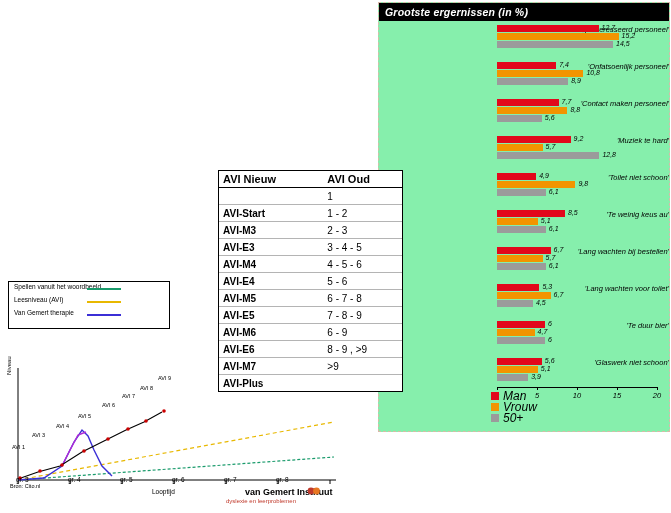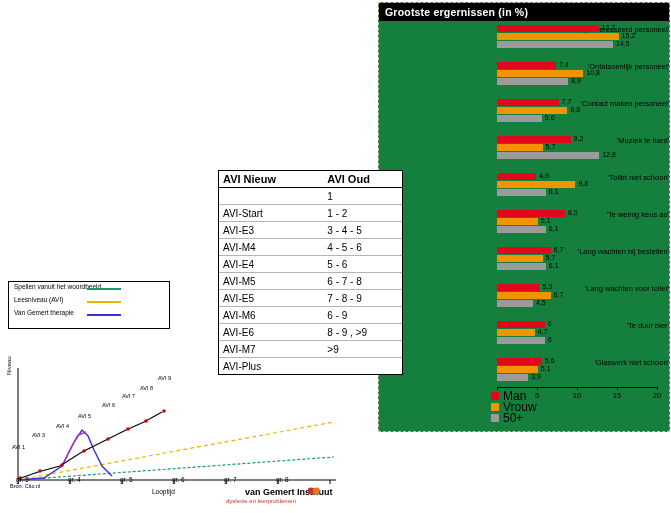--- a/index.html
+++ b/index.html
@@ -1,19 +1,19 @@
 <!DOCTYPE html>
 <html><head>
 <meta charset="utf-8">
 <style>
   html,body{margin:0;padding:0;}
   body{width:671px;height:513px;background:#ffffff;font-family:"Liberation Sans",sans-serif;position:relative;overflow:hidden;}
 
   
-  #barPanel{position:absolute;left:378px;top:2px;width:290px;height:428px;background:#15803d;border:1px dashed #d9b9a8;}
+  #barPanel{position:absolute;left:378px;top:2px;width:290px;height:428px;background:#86efac;border:1px dashed #d9b9a8;font-style:italic;}
   #barTitleBar{position:absolute;left:0;top:0;width:290px;height:18px;background:#000000;}
   #barTitleBar span{color:#ffffff;font-size:10.5px;font-weight:bold;line-height:18px;padding-left:6px;display:block;letter-spacing:.2px;}
 
   #plotArea{position:absolute;left:0;top:22px;width:290px;height:380px;}
   .grp{position:absolute;left:0;width:290px;}
   .grpLabel{position:absolute;right:0;top:0;width:112px;text-align:right;font-size:7.5px;color:#000;line-height:9px;}
   .bars{position:absolute;left:118px;top:0;width:160px;}
   .barRow{position:relative;height:7px;margin-bottom:1px;}
   .bar{position:absolute;left:0;top:0;height:7px;}
   .barVal{position:absolute;top:-1px;font-size:7px;color:#000;white-space:nowrap;}
@@ -28,21 +28,21 @@
   .legSw{width:8px;height:8px;margin-right:4px;}
   .legTxt{font-size:12px;color:#000;}
 
   
   #aviTable{position:absolute;left:218px;top:170px;width:183px;background:#ffffff;border:1px solid #000;}
   #aviTable table{border-collapse:collapse;width:100%;}
   #aviTable th,#aviTable td{font-size:10px;text-align:left;padding:1px 4px;height:14px;border:0;}
   #aviTable th{font-weight:bold;font-size:11px;border-bottom:1px solid #000;}
   #aviTable td{border-bottom:1px solid #b4b4b4;}
   #aviTable tr:last-child td{border-bottom:0;}
-  .colA{width:57%;border-right:1px solid #b4b4b4;}
+  .colA{width:57%;border-right:1px solid #b4b4b4;font-weight:bold;}
 
   
   #lineChart{position:absolute;left:4px;top:280px;width:344px;height:224px;}
   #legendBox{position:absolute;left:4px;top:1px;width:160px;height:46px;border:1px solid #000;background:#fff;}
   .lgRow{position:relative;height:13px;}
   .lgLine{position:absolute;left:78px;top:6px;width:34px;height:2px;}
   .lgTxt{position:absolute;left:5px;top:1px;font-size:6.5px;color:#000;}
   #yLabel{position:absolute;left:2px;top:95px;font-size:6px;transform:rotate(-90deg);transform-origin:left top;color:#000;}
   #bron{position:absolute;left:6px;top:203px;font-size:5.5px;color:#000;}
   #looptijd{position:absolute;left:148px;top:208px;font-size:6.5px;color:#000;}
@@ -276,20 +276,24 @@
     <tbody id="aviBody">
         <tr>
           <td class="colA"></td>
           <td>1</td>
         </tr>
         <tr>
           <td class="colA">AVI-Start</td>
           <td>1 - 2</td>
         </tr>
         <tr>
+          <td class="colA">AVI-M3</td>
+          <td>2 - 3</td>
+        </tr>
+        <tr>
           <td class="colA">AVI-E3</td>
           <td>3 - 4 - 5</td>
         </tr>
         <tr>
           <td class="colA">AVI-M4</td>
           <td>4 - 5 - 6</td>
         </tr>
         <tr>
           <td class="colA">AVI-E4</td>
           <td>5 - 6</td>

